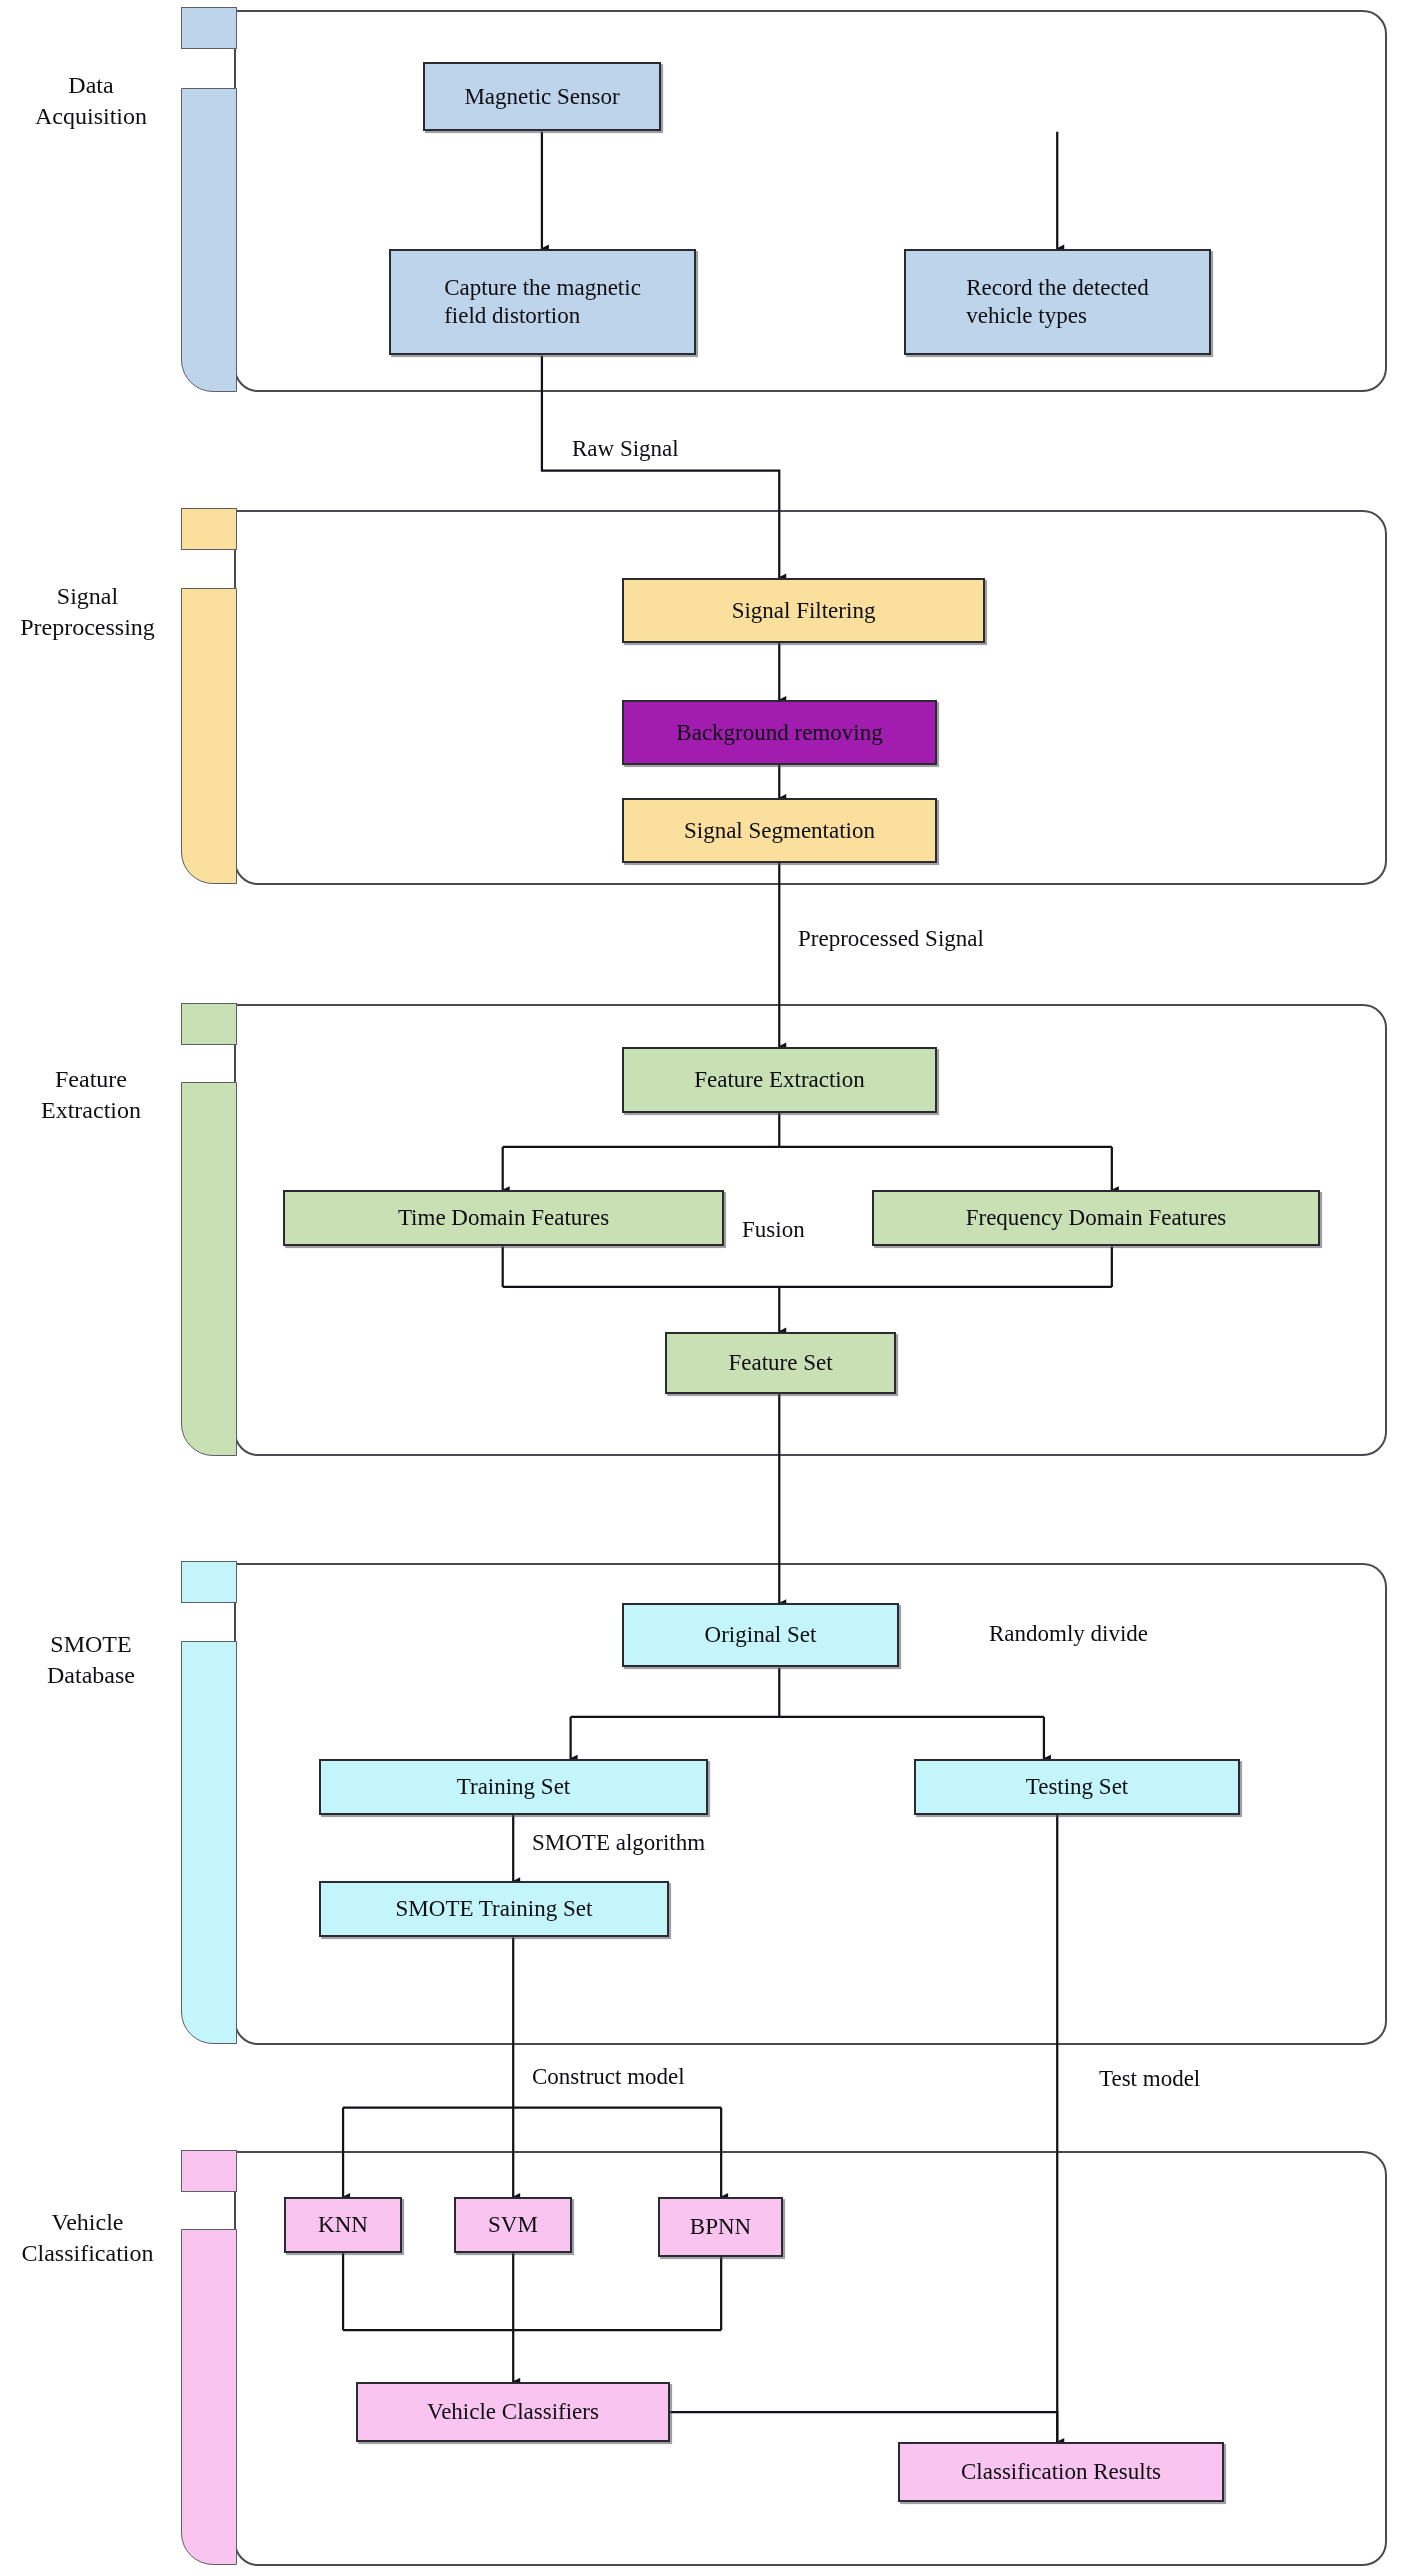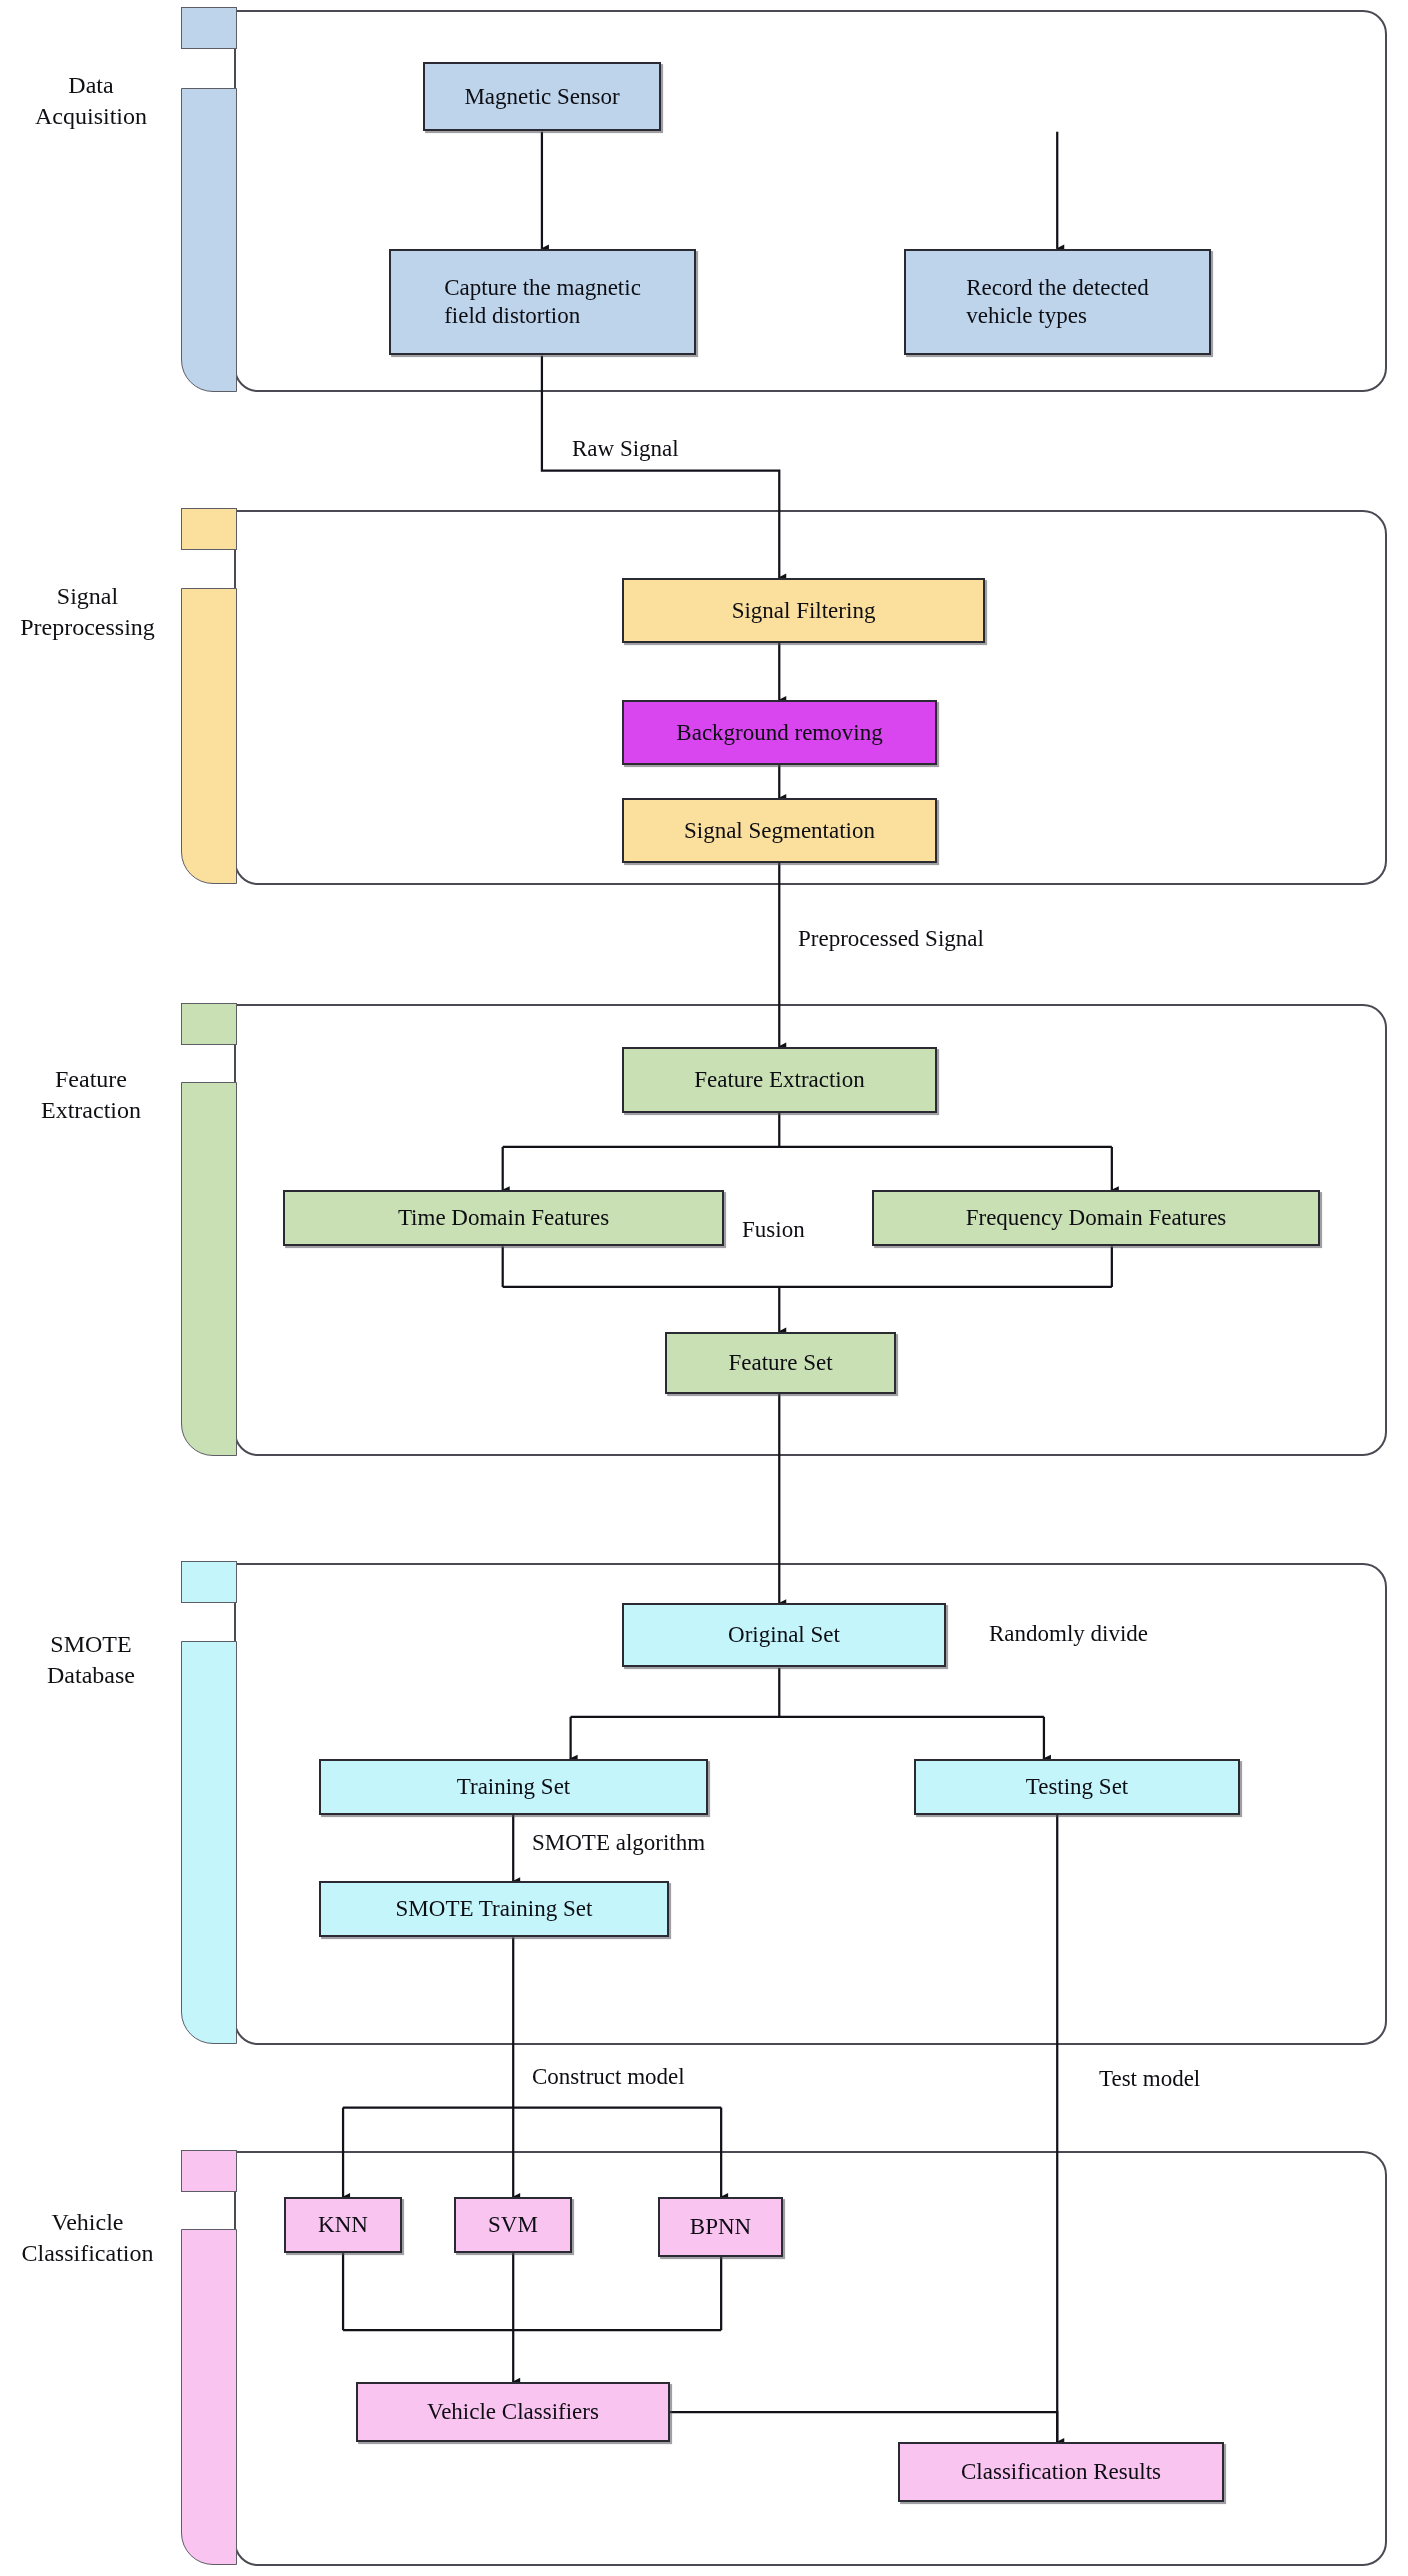--- a/index.html
+++ b/index.html
@@ -135,29 +135,29 @@
     </g>
   </svg>
 
   <div class="node" style="left:423px;top:62px;width:238px;height:69px;background:#bed4ea;">Magnetic Sensor</div>
   <div class="node" style="left:389px;top:249px;width:307px;height:106px;background:#bed4ea;">Capture the magnetic
 field distortion</div>
   <div class="node" style="left:904px;top:249px;width:307px;height:106px;background:#bed4ea;">Record the detected
 vehicle types</div>
 
   <div class="node" style="left:622px;top:578px;width:363px;height:65px;background:#fbdf9c;">Signal Filtering</div>
-  <div class="node" style="left:622px;top:700px;width:315px;height:65px;background:#d946ef;">Background removing</div>
+  <div class="node" style="left:622px;top:700px;width:315px;height:65px;background:#a21caf;">Background removing</div>
   <div class="node" style="left:622px;top:798px;width:315px;height:65px;background:#fbdf9c;">Signal Segmentation</div>
 
   <div class="node" style="left:622px;top:1047px;width:315px;height:66px;background:#c9dfb4;">Feature Extraction</div>
   <div class="node" style="left:283px;top:1190px;width:441px;height:56px;background:#c9dfb4;">Time Domain Features</div>
   <div class="node" style="left:872px;top:1190px;width:448px;height:56px;background:#c9dfb4;">Frequency Domain Features</div>
   <div class="node" style="left:665px;top:1332px;width:231px;height:62px;background:#c9dfb4;">Feature Set</div>
 
-  <div class="node" style="left:622px;top:1603px;width:324px;height:64px;background:#c4f5fb;">Original Set</div>
+  <div class="node" style="left:622px;top:1603px;width:277px;height:64px;background:#c4f5fb;">Original Set</div>
   <div class="node" style="left:319px;top:1759px;width:389px;height:56px;background:#c4f5fb;">Training Set</div>
   <div class="node" style="left:914px;top:1759px;width:326px;height:56px;background:#c4f5fb;">Testing Set</div>
   <div class="node" style="left:319px;top:1881px;width:350px;height:56px;background:#c4f5fb;">SMOTE Training Set</div>
 
   <div class="node" style="left:284px;top:2197px;width:118px;height:56px;background:#f9c4f0;">KNN</div>
   <div class="node" style="left:454px;top:2197px;width:118px;height:56px;background:#f9c4f0;">SVM</div>
   <div class="node" style="left:658px;top:2197px;width:125px;height:60px;background:#f9c4f0;">BPNN</div>
   <div class="node" style="left:356px;top:2382px;width:314px;height:60px;background:#f9c4f0;">Vehicle Classifiers</div>
   <div class="node" style="left:898px;top:2442px;width:326px;height:60px;background:#f9c4f0;">Classification Results</div>
 

